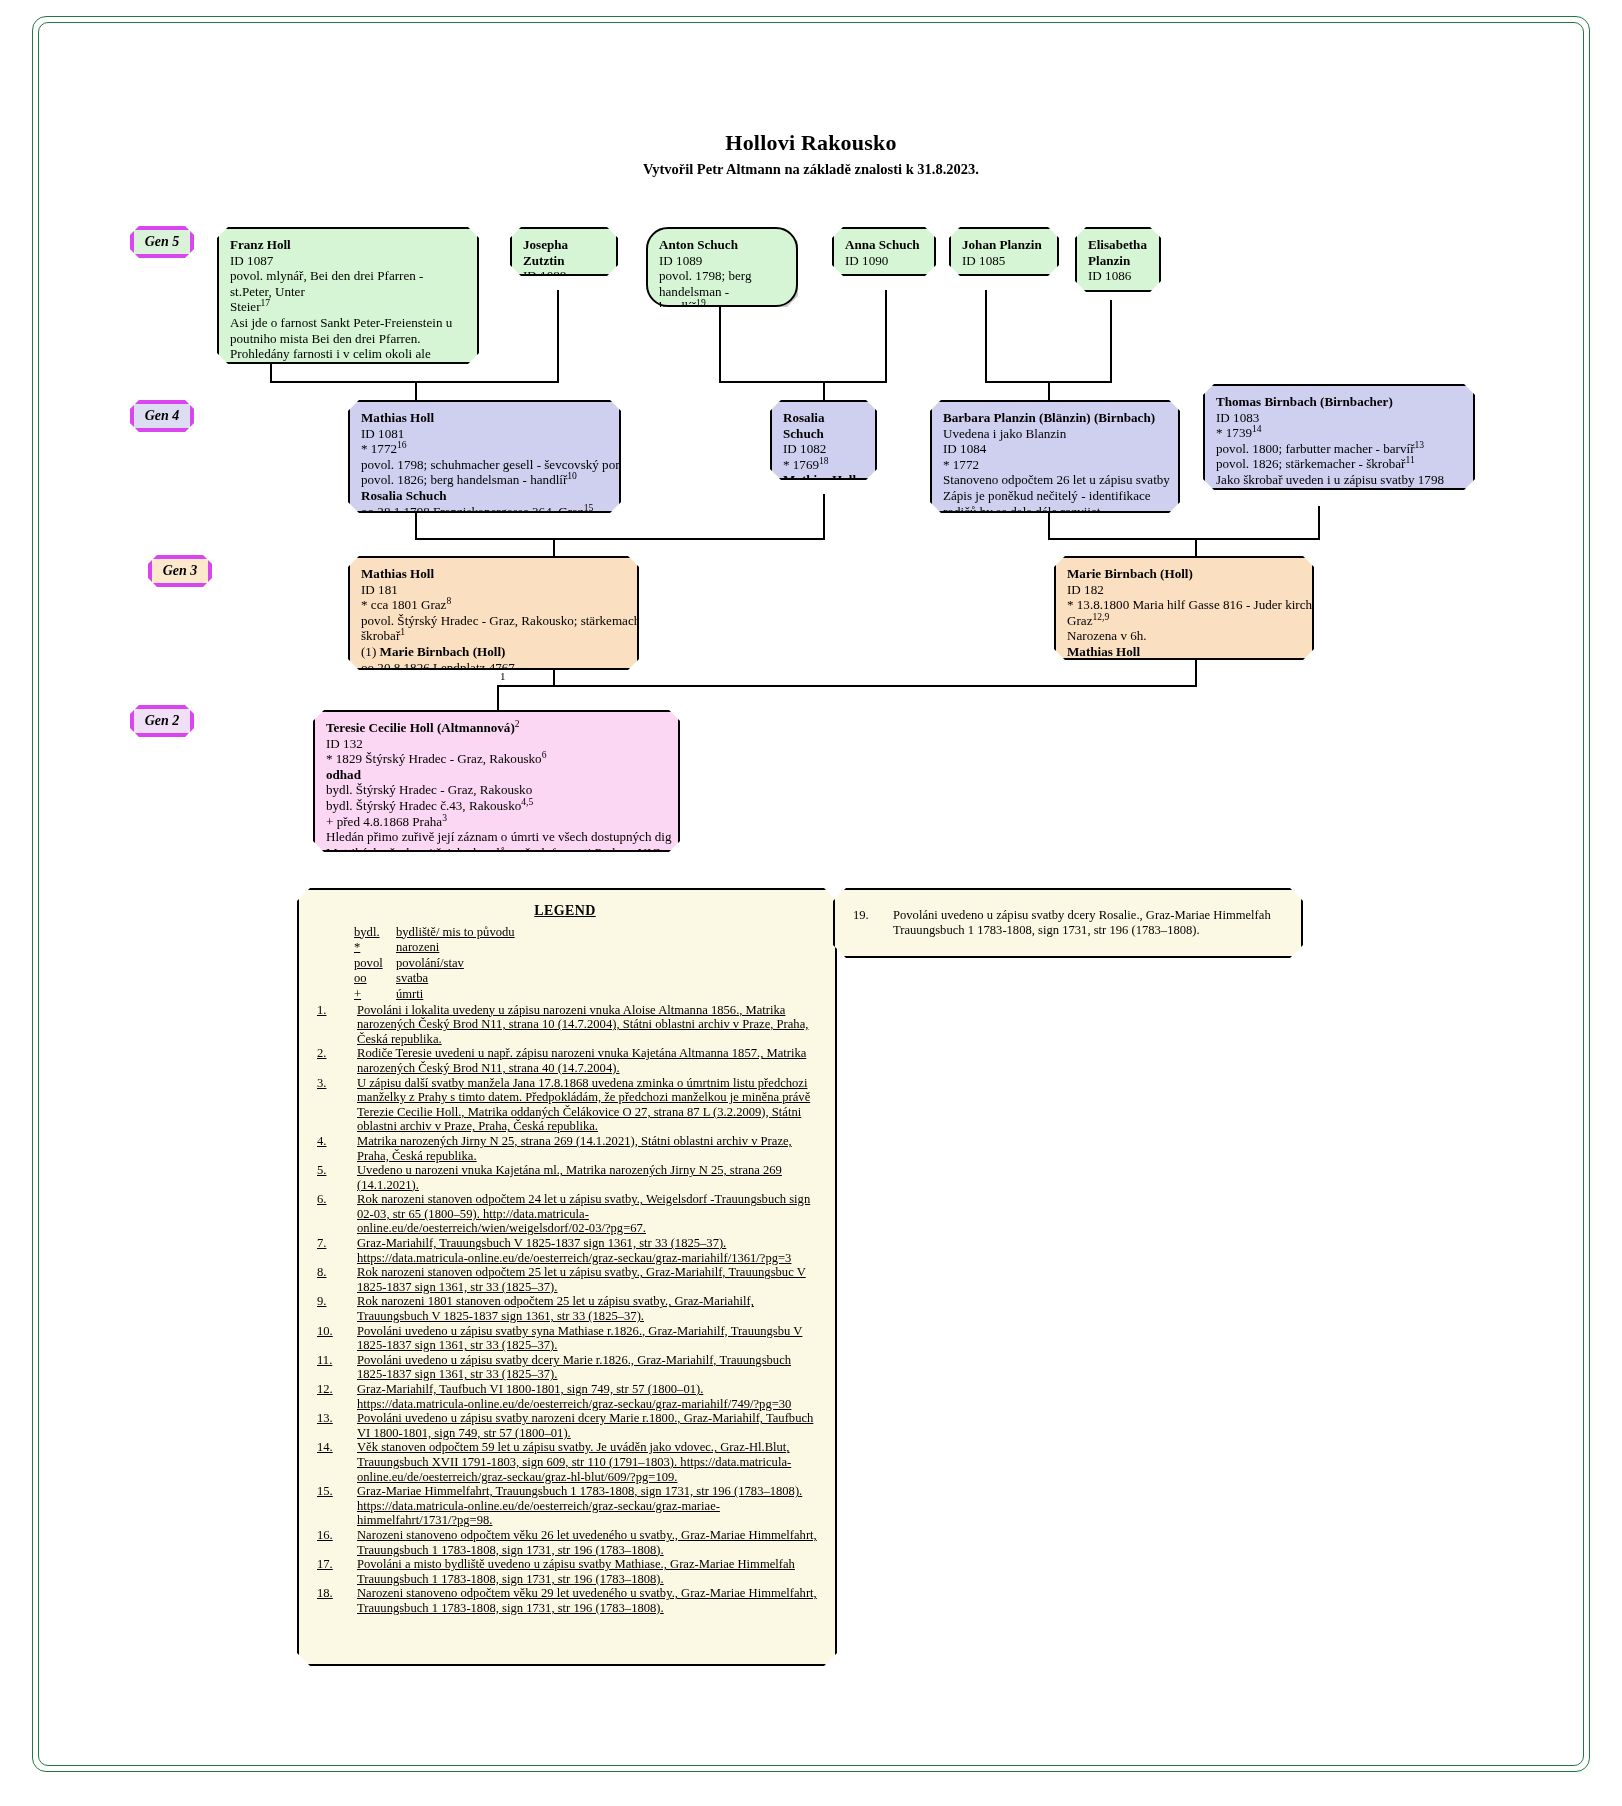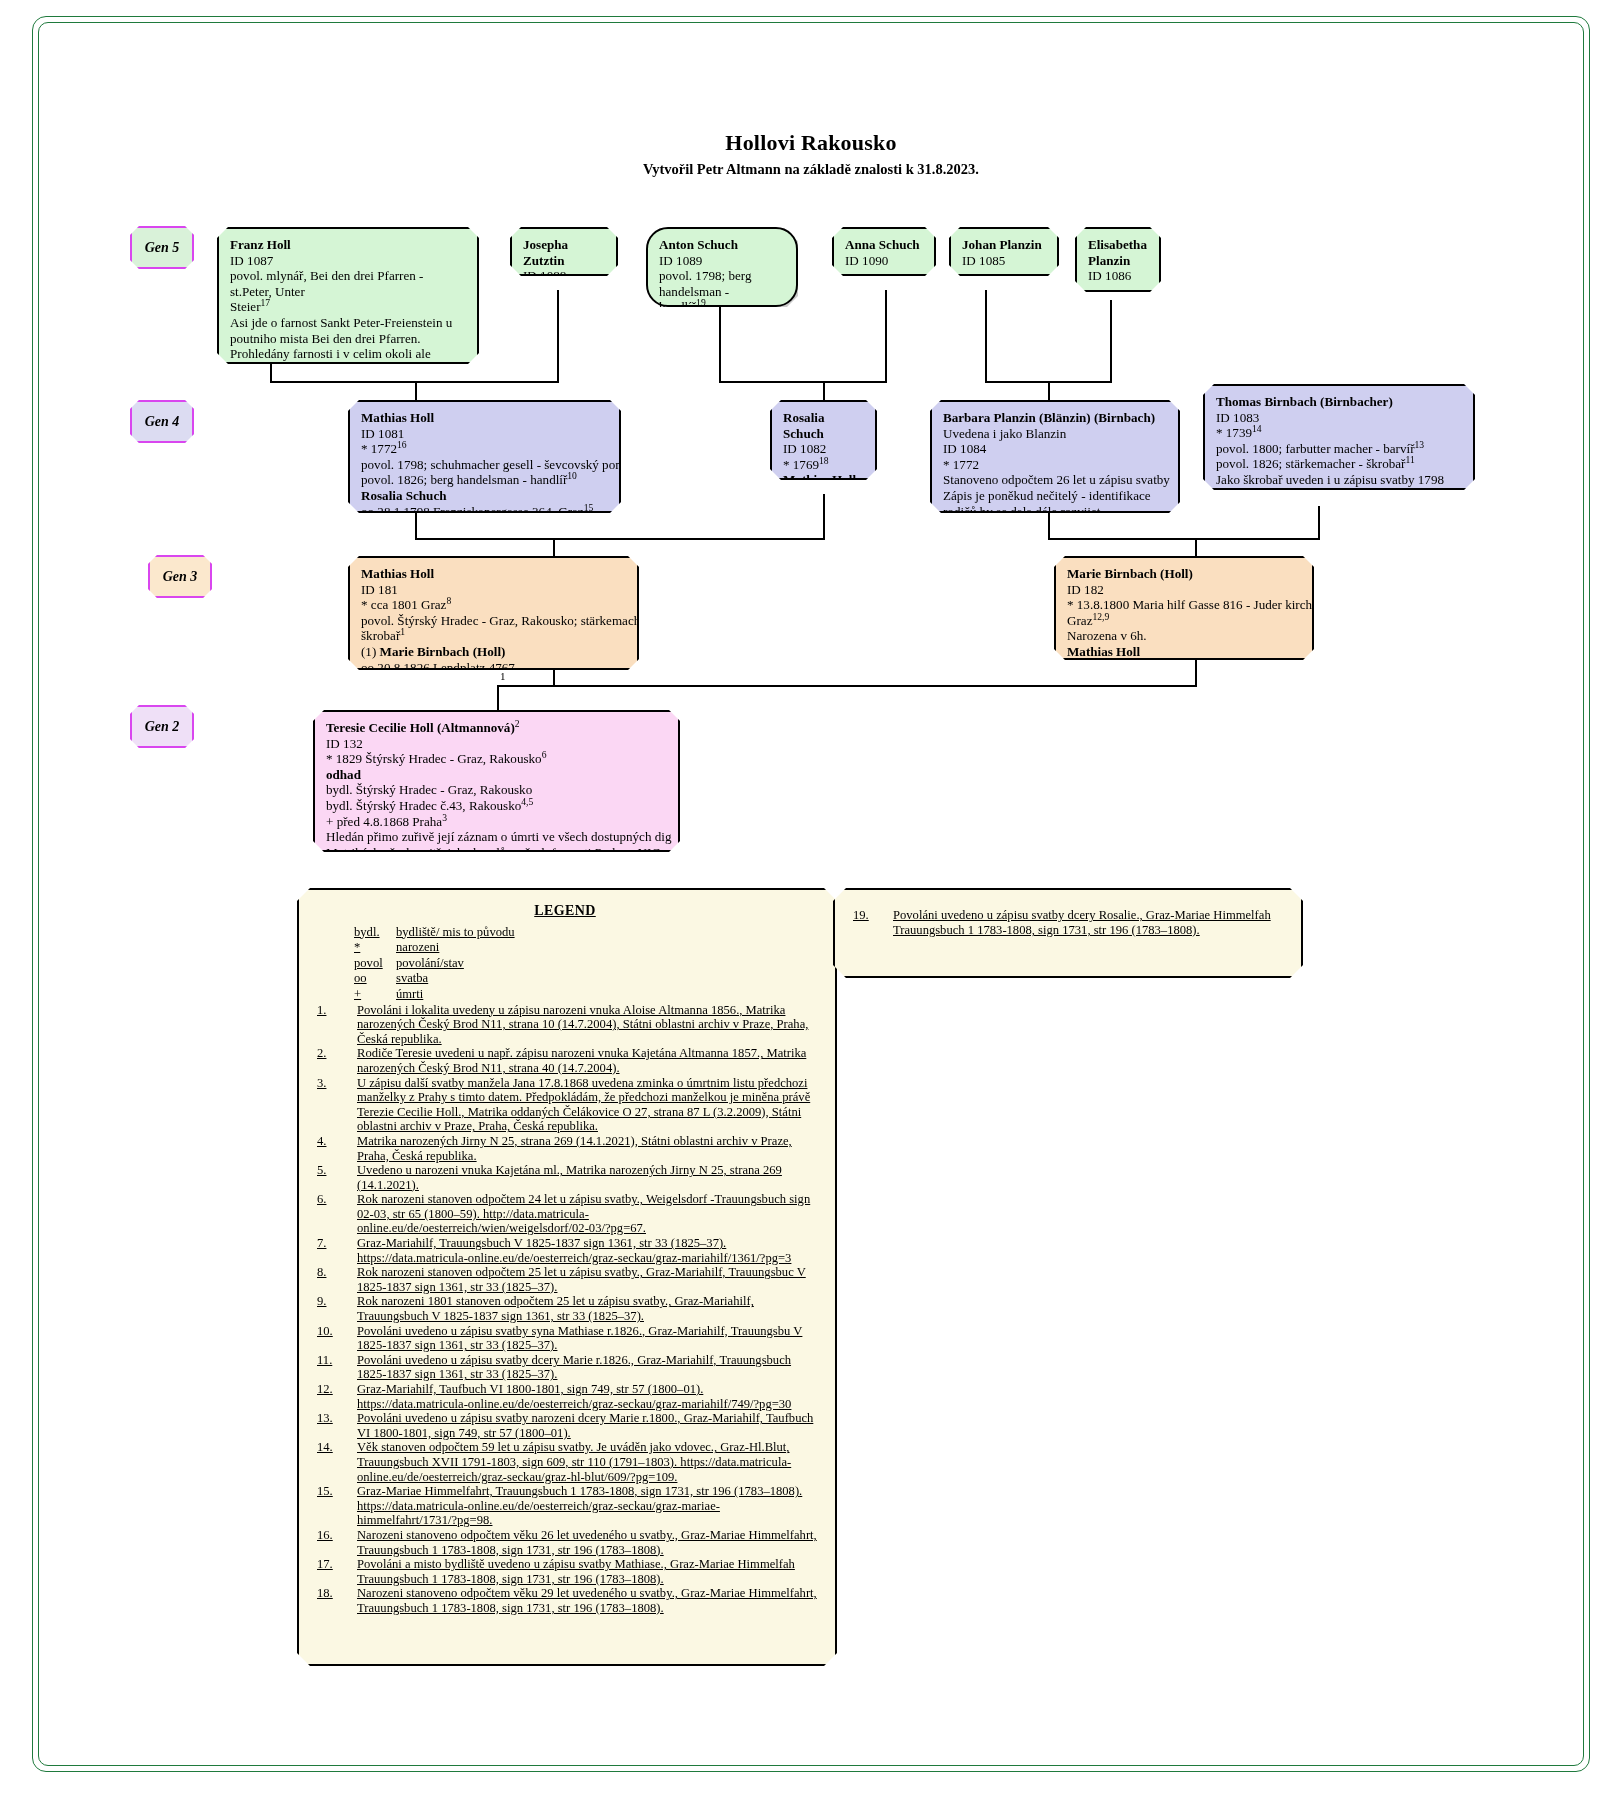--- a/index.html
+++ b/index.html
@@ -48,23 +48,23 @@
     top: 161px;
     text-align: center;
     font-size: 14.5px;
     font-weight: bold;
   }
 
   
   .gen-tag {
     position: absolute;
     width: 64px;
-    height: 43px;
+    height: 32px;
     background: #d9f2d9;
-    border: 2px solid #d946ef;
+    border: 4px solid #d946ef;
     font-style: italic;
     font-weight: bold;
     font-size: 14px;
     display: flex;
     align-items: center;
     justify-content: center;
     box-sizing: border-box;
     clip-path: polygon(9px 0, calc(100% - 9px) 0, 100% 9px, 100% calc(100% - 9px),
                        calc(100% - 9px) 100%, 9px 100%, 0 calc(100% - 9px), 0 9px);
     box-shadow: 5px 5px 0 -1px rgba(0,0,0,0.22);
@@ -397,18 +397,18 @@
         <div class="note-num">17.</div>
         <div class="note-txt">Povoláni a misto bydliště uvedeno u zápisu svatby Mathiase., Graz-Mariae Himmelfah Trauungsbuch 1 1783-1808, sign 1731, str 196 (1783–1808).</div>
       </div>
       <div class="note-row">
         <div class="note-num">18.</div>
         <div class="note-txt">Narozeni stanoveno odpočtem věku 29 let uvedeného u svatby., Graz-Mariae Himmelfahrt, Trauungsbuch 1 1783-1808, sign 1731, str 196 (1783–1808).</div>
       </div>
     </div>
 </div>
 
-<div class="note19-box" style="left:833px; top:888px; width:470px; height:90px;text-decoration:underline;">
+<div class="note19-box" style="left:833px; top:888px; width:470px; height:70px;">
   <div class="note-row">
     <div class="note-num">19.</div>
     <div class="note-txt">Povoláni uvedeno u zápisu svatby dcery Rosalie., Graz-Mariae Himmelfah Trauungsbuch 1 1783-1808, sign 1731, str 196 (1783–1808).</div>
   </div>
 </div>
 
 </body></html>

